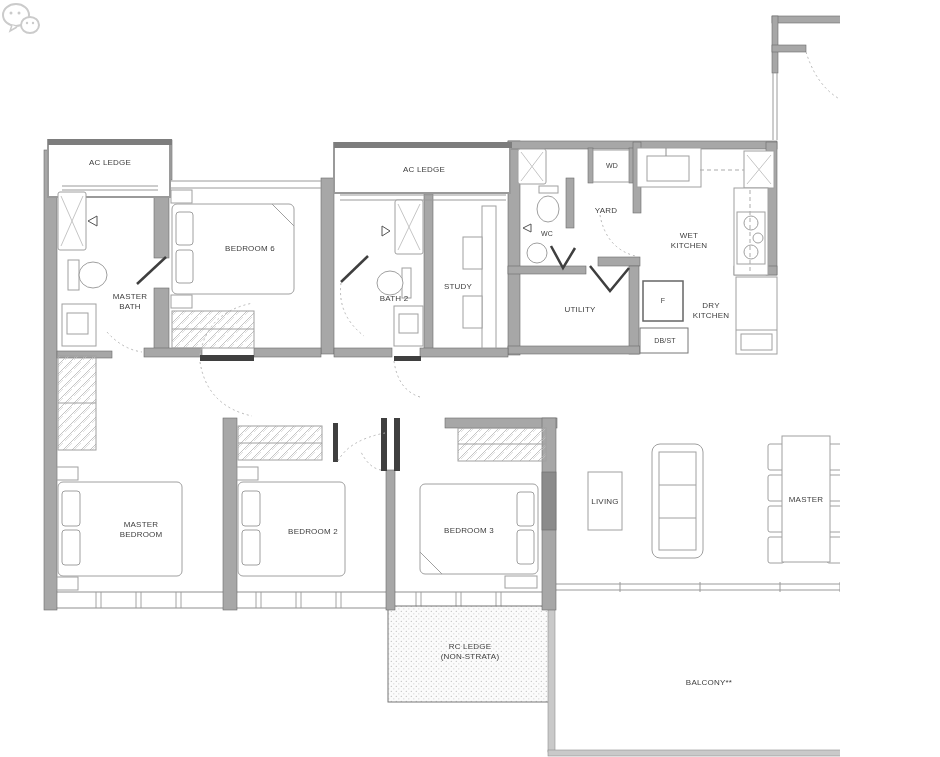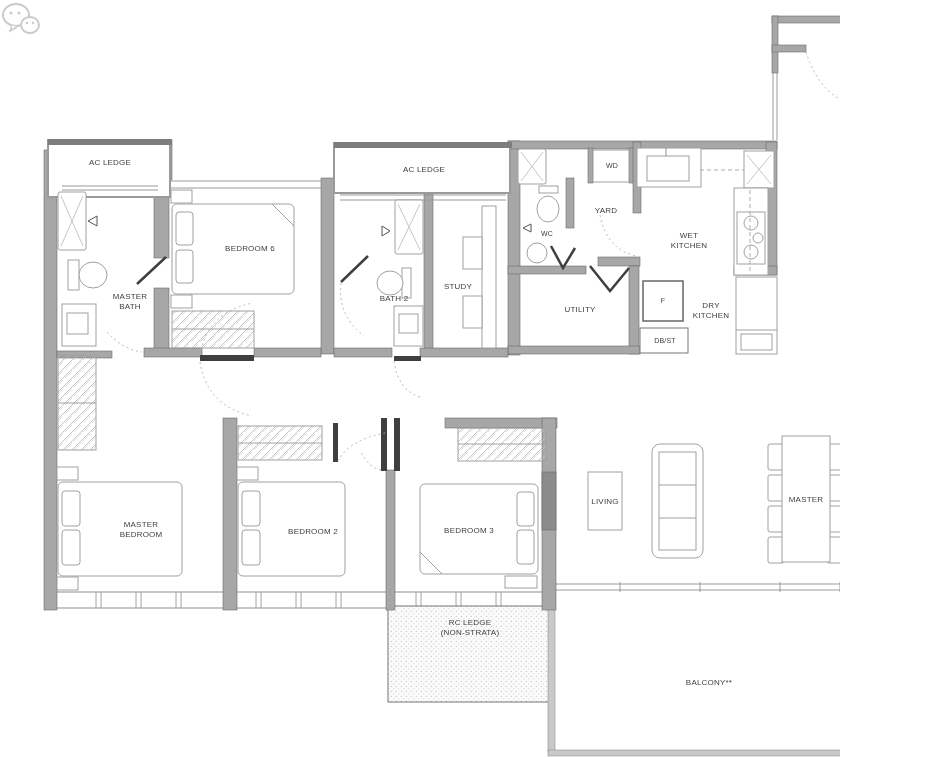--- a/index.html
+++ b/index.html
@@ -329,21 +329,21 @@
 <div class="lbl small" style="left:663px;top:301px;">F</div>
 <div class="lbl" style="left:711px;top:311px;">DRY
 KITCHEN</div>
 <div class="lbl small" style="left:665px;top:341px;">DB/ST</div>
 <div class="lbl" style="left:141px;top:530px;">MASTER
 BEDROOM</div>
 <div class="lbl" style="left:313px;top:532px;">BEDROOM 2</div>
 <div class="lbl" style="left:469px;top:531px;">BEDROOM 3</div>
 <div class="lbl" style="left:605px;top:502px;text-align:center;">LIVING</div>
 <div class="lbl" style="left:806px;top:500px;">MASTER</div>
-<div class="lbl" style="left:470px;top:628px;">RC LEDGE
+<div class="lbl" style="left:470px;top:652px;">RC LEDGE
 (NON-STRATA)</div>
 <div class="lbl" style="left:709px;top:683px;">BALCONY**</div>
 
 <svg class="wm-logo" width="42" height="40" viewBox="0 0 42 40">
   <ellipse cx="16" cy="15" rx="13" ry="11" fill="#ffffff" stroke="#cbcbcb" stroke-width="2"></ellipse>
   <circle cx="11" cy="13" r="1.5" fill="#cbcbcb"></circle>
   <circle cx="19" cy="13" r="1.5" fill="#cbcbcb"></circle>
   <ellipse cx="30" cy="25" rx="9" ry="8" fill="#ffffff" stroke="#cbcbcb" stroke-width="2"></ellipse>
   <circle cx="27" cy="23" r="1.2" fill="#cbcbcb"></circle>
   <circle cx="33" cy="23" r="1.2" fill="#cbcbcb"></circle>

